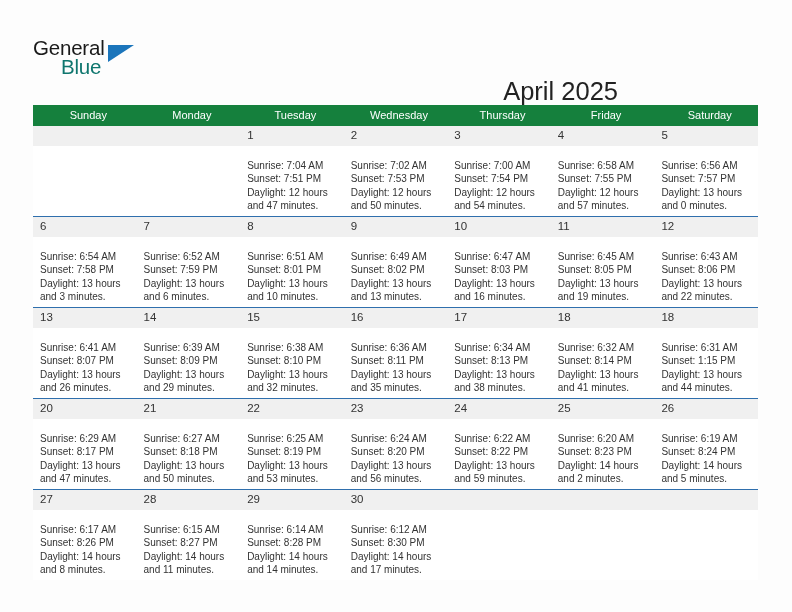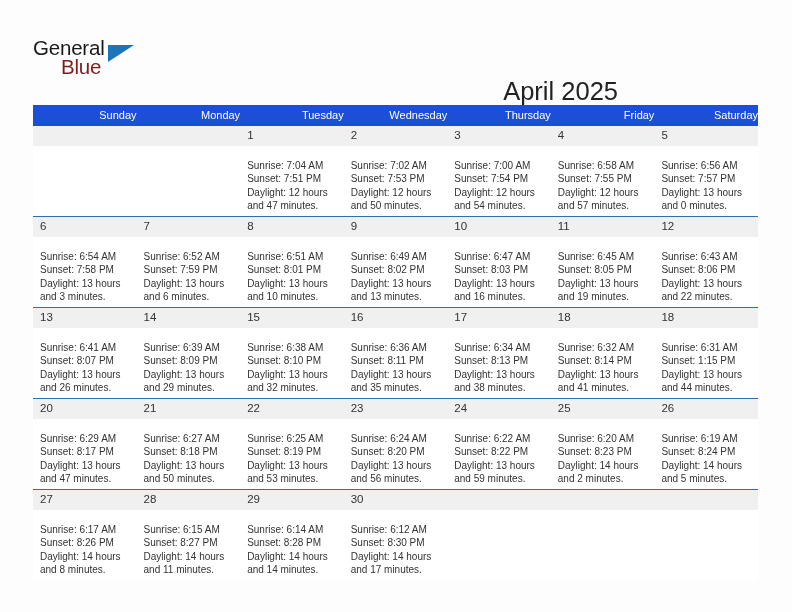--- a/index.html
+++ b/index.html
@@ -43,21 +43,21 @@
     font-size: 20.5px;
     color: #1a1a1a;
     letter-spacing: -0.2px;
     font-family: "Liberation Sans", sans-serif;
   }
   .logo-blue {
     position: absolute;
     left: 28px;
     top: 19px;
     font-size: 20.5px;
-    color: #7f1d1d;
+    color: #0f766e;
     letter-spacing: -0.2px;
     font-family: "Liberation Sans", sans-serif;
   }
   .logo-triangle {
     position: absolute;
     left: 75px;
     top: 9px;
     width: 0;
     height: 0;
     border-top: 17px solid #1b75bb;
@@ -87,25 +87,25 @@
   
   .calendar {
     position: absolute;
     left: 33px;
     top: 105px;
     width: 725px;
     border-collapse: collapse;
     table-layout: fixed;
   }
   .calendar th {
-    background: #1d4ed8;
+    background: #15803d;
     color: #ffffff;
     font-size: 11px;
     font-weight: normal;
-    text-align: right;
+    text-align: center;
     padding: 4px 0 4px 7px;
     height: 12px;
     line-height: 13px;
   }
   .calendar td {
     vertical-align: top;
     padding: 0;
     border-top: 1.5px solid #2f6fad;
     width: 103.57px;
     height: 90px;

